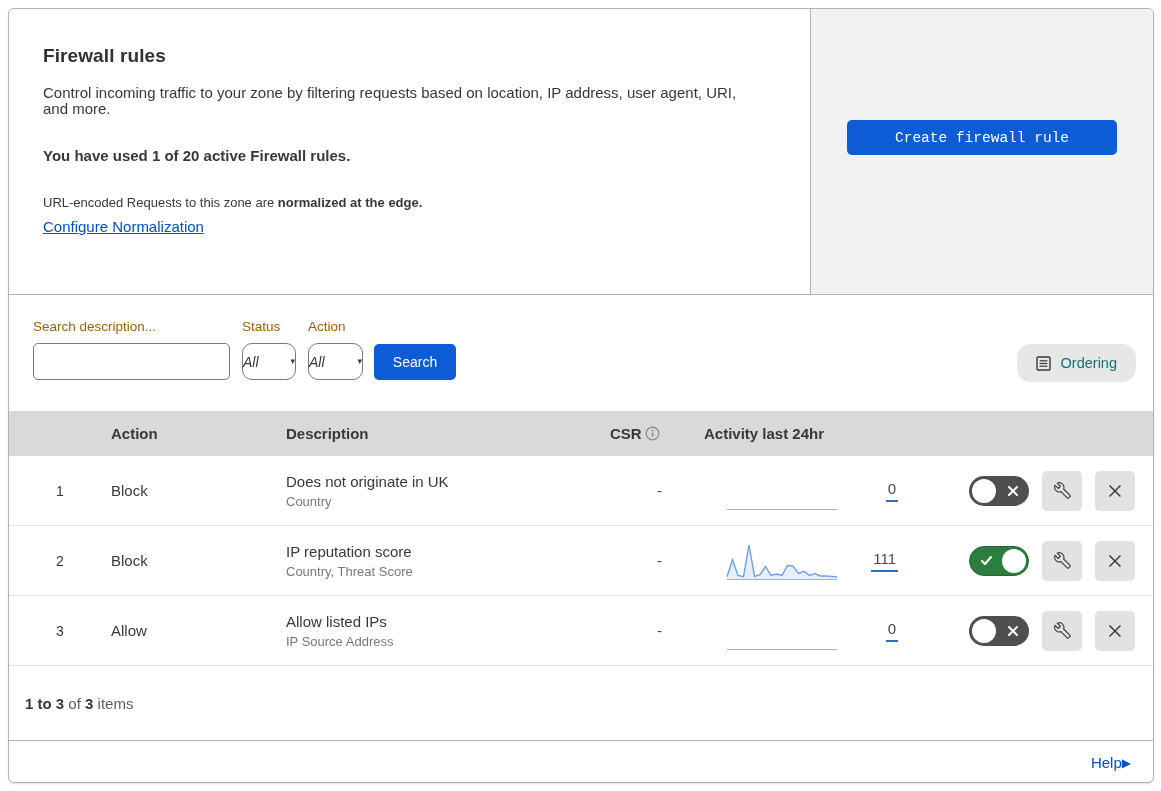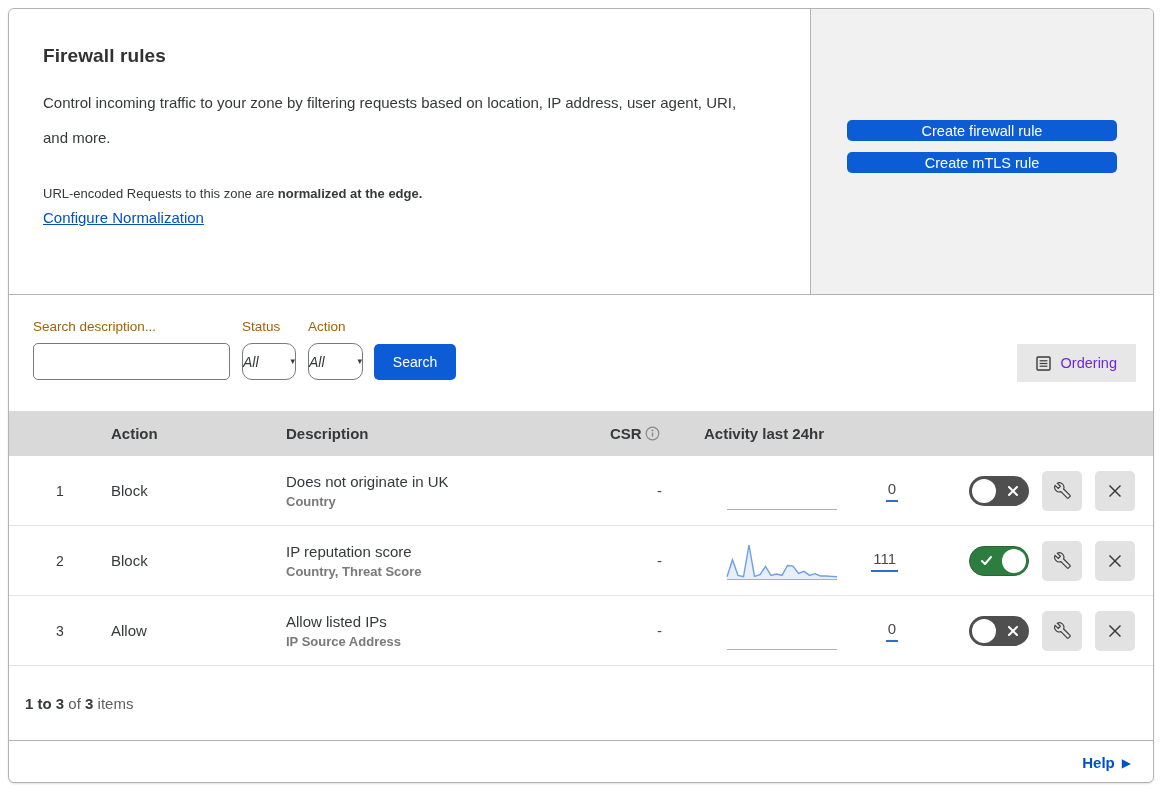--- a/index.html
+++ b/index.html
@@ -7,33 +7,33 @@
   .card {
     position: absolute; left: 8px; top: 8px; width: 1146px; height: 775px;
     border: 1px solid #b3b3b3; border-radius: 6px; background: #fff;
     box-shadow: 0 1px 2px rgba(0,0,0,0.12); overflow: hidden;
     display: flex; flex-direction: column;
   }
   
   .hero { display: flex; height: 286px; border-bottom: 1px solid #b3b3b3; flex: none; }
   .hero-left { flex: 1; padding: 36px 40px 0 34px; }
   .hero-title { font-size: 19px; font-weight: 700; color: #313131; letter-spacing: 0.1px; }
-  .hero-desc { margin-top: 18px; font-size: 15px; line-height: 35px; max-width: 710px; color: #36393a; }
+  .hero-desc { margin-top: 18px; font-size: 15px; line-height: 16px; max-width: 710px; color: #36393a; }
   .hero-usage { margin-top: 30px; font-size: 15px; font-weight: 700; }
   .hero-norm { margin-top: 31px; font-size: 13px; }
   .hero-norm b { font-weight: 700; }
   .hero-link { display: inline-block; margin-top: 8px; font-size: 15px; color: var(--link-blue, #0051c3); text-decoration: underline; cursor: pointer; }
   .hero-right {
     width: 343px; flex: none; background: var(--panel-gray, #f1f1f1); border-left: 1px solid #b3b3b3;
     display: flex; flex-direction: column; align-items: center; padding-top: 111px; gap: 11px;
   }
   .btn-primary {
-    width: 270px; height: 21px; border: none; border-radius: 5px;
+    width: 270px; height: 35px; border: none; border-radius: 5px;
     background: var(--accent-blue, #0b5cd5); color: #fff; font-size: 14.5px;
-    font-family: Liberation Sans, sans-serif; cursor: pointer;
+    font-family: Liberation Mono, monospace; cursor: pointer;
   }
   
   .filterbar { position: relative; height: 116px; flex: none; padding: 24px 0 0 24px; display: flex; align-items: flex-start; }
   .fgroup { display: flex; flex-direction: column; }
   .flabel { font-size: 13.5px; color: #a16207; margin-bottom: 9px; }
   .search-box {
     width: 197px; height: 37px; border: 1px solid #797979; border-radius: 5px; background: #fff;
     display: flex; align-items: center; padding: 0 8px 0 11px;
   }
   .search-box input { border: none; outline: none; flex: 1; font-size: 14px; font-family: inherit; margin-left: 8px; background: transparent; }
@@ -43,33 +43,33 @@
     font-size: 14px; cursor: pointer; font-style: italic;
   }
   .caret { font-size: 9px; color: #36393a; line-height: 1; }
   .gap12 { margin-left: 12px; }
   .btn-search {
     margin-left: 11px; margin-top: 25px; width: 82px; height: 36px; border: none; border-radius: 5px;
     background: var(--accent-blue, #0b5cd5); color: #fff; font-size: 14px; font-family: inherit; cursor: pointer;
   }
   .btn-ordering {
     position: absolute; right: 17px; top: 49px; height: 38px; padding: 0 19px;
-    background: #e7e7e7; border: none; border-radius: 0; font-size: 14.5px; color: #6d28d9;
+    background: #e7e7e7; border: none; border-radius: 14px; font-size: 14.5px; color: #0f766e;
     font-family: inherit; display: flex; align-items: center; gap: 10px; cursor: pointer; justify-content: center;
   }
   
   .thead, .trow { display: grid; grid-template-columns: 102px 175px 1fr 95px 215px 241px; align-items: center; }
   .thead { height: 45px; background: var(--table-header-gray, #d9d9d9); font-size: 15px; font-weight: 700; flex: none; }
   .th-csr { display: flex; align-items: center; gap: 3px; padding-left: 8px; }
   .th-activity { padding-left: 7px; }
   .trow { height: 70px; border-bottom: 1px solid #e3e3e3; flex: none; background: #fff; }
   .c-index { text-align: center; font-size: 14px; }
   .c-action { font-size: 15px; }
   .desc-title { font-size: 15px; color: #36393a; }
-  .desc-sub { font-size: 13px; color: #797979; margin-top: 4px; font-weight: bold; }
+  .desc-sub { font-size: 13px; color: #797979; margin-top: 4px; }
   .c-csr { padding-left: 55px; font-size: 15px; color: #4a4a4a; }
   .c-activity { display: flex; align-items: center; height: 100%; }
   .spark { width: 110px; height: 38px; margin-left: 30px; border-bottom: 1px solid #aeaeae; position: relative; align-self: center; }
   .spark svg { position: absolute; left: 0; bottom: 0; overflow: visible; }
   .count {
     margin-left: auto; margin-right: 14px; font-size: 15px; color: #4a4a4a;
     text-decoration: none; border-bottom: 2px solid #2d6fc6; padding: 0 2px 3px 2px; cursor: pointer;
   }
   .c-controls { display: flex; align-items: center; justify-content: flex-end; gap: 13px; padding-right: 18px; }
   .toggle {
@@ -85,38 +85,38 @@
   .toggle.on .t-check { position: absolute; left: 10px; }
   .iconbtn {
     width: 40px; height: 40px; border: none; border-radius: 5px; background: #e2e2e2;
     display: flex; align-items: center; justify-content: center; cursor: pointer; flex: none;
   }
   
   .items-row { height: 74px; display: flex; align-items: center; padding-left: 16px; font-size: 15px; color: #5e5e5e; flex: none; }
   .items-row b { color: #36393a; font-weight: 700; }
   .items-row span { white-space: pre; }
   .help-row { height: 44px; border-top: 1px solid #b3b3b3; display: flex; align-items: center; justify-content: flex-end; padding-right: 22px; flex: none; margin-top: auto; }
-  .help-link { color: var(--link-blue, #0051c3); font-size: 15px; text-decoration: none; display: flex; align-items: center; gap: 7px; cursor: pointer; font-weight: bold; }
+  .help-link { color: var(--link-blue, #0051c3); font-size: 15px; text-decoration: none; display: flex; align-items: center; cursor: pointer; }
   .help-arrow { font-size: 12px; line-height: 1; color: var(--link-blue, #0051c3); }
 </style>
 </head>
 <body>
 
 <div class="card">
 
   <div class="hero">
     <div class="hero-left">
       <div class="hero-title">Firewall rules</div>
       <div class="hero-desc">Control incoming traffic to your zone by filtering requests based on location, IP address, user agent, URI, and more.</div>
+      <div class="hero-usage">You have used 1 of 20 active Firewall rules.</div>
       <div class="hero-norm"><span>URL-encoded Requests to this zone are </span><b>normalized at the edge.</b></div>
       <a class="hero-link" href="#">Configure Normalization</a>
     </div>
     <div class="hero-right">
       <button class="btn-primary">Create firewall rule</button>
-      <button class="btn-primary">Create mTLS rule</button>
     </div>
   </div>
 
   <div class="filterbar">
     <div class="fgroup">
       <div class="flabel">Search description...</div>
       <div class="search-box">
         <svg width="15" height="15" viewBox="0 0 15 15">
             <circle cx="6.2" cy="6.2" r="4.6" fill="none" stroke="#555" stroke-width="1.4"></circle>
             <line x1="9.8" y1="9.8" x2="13.4" y2="13.4" stroke="#555" stroke-width="1.4"></line>

